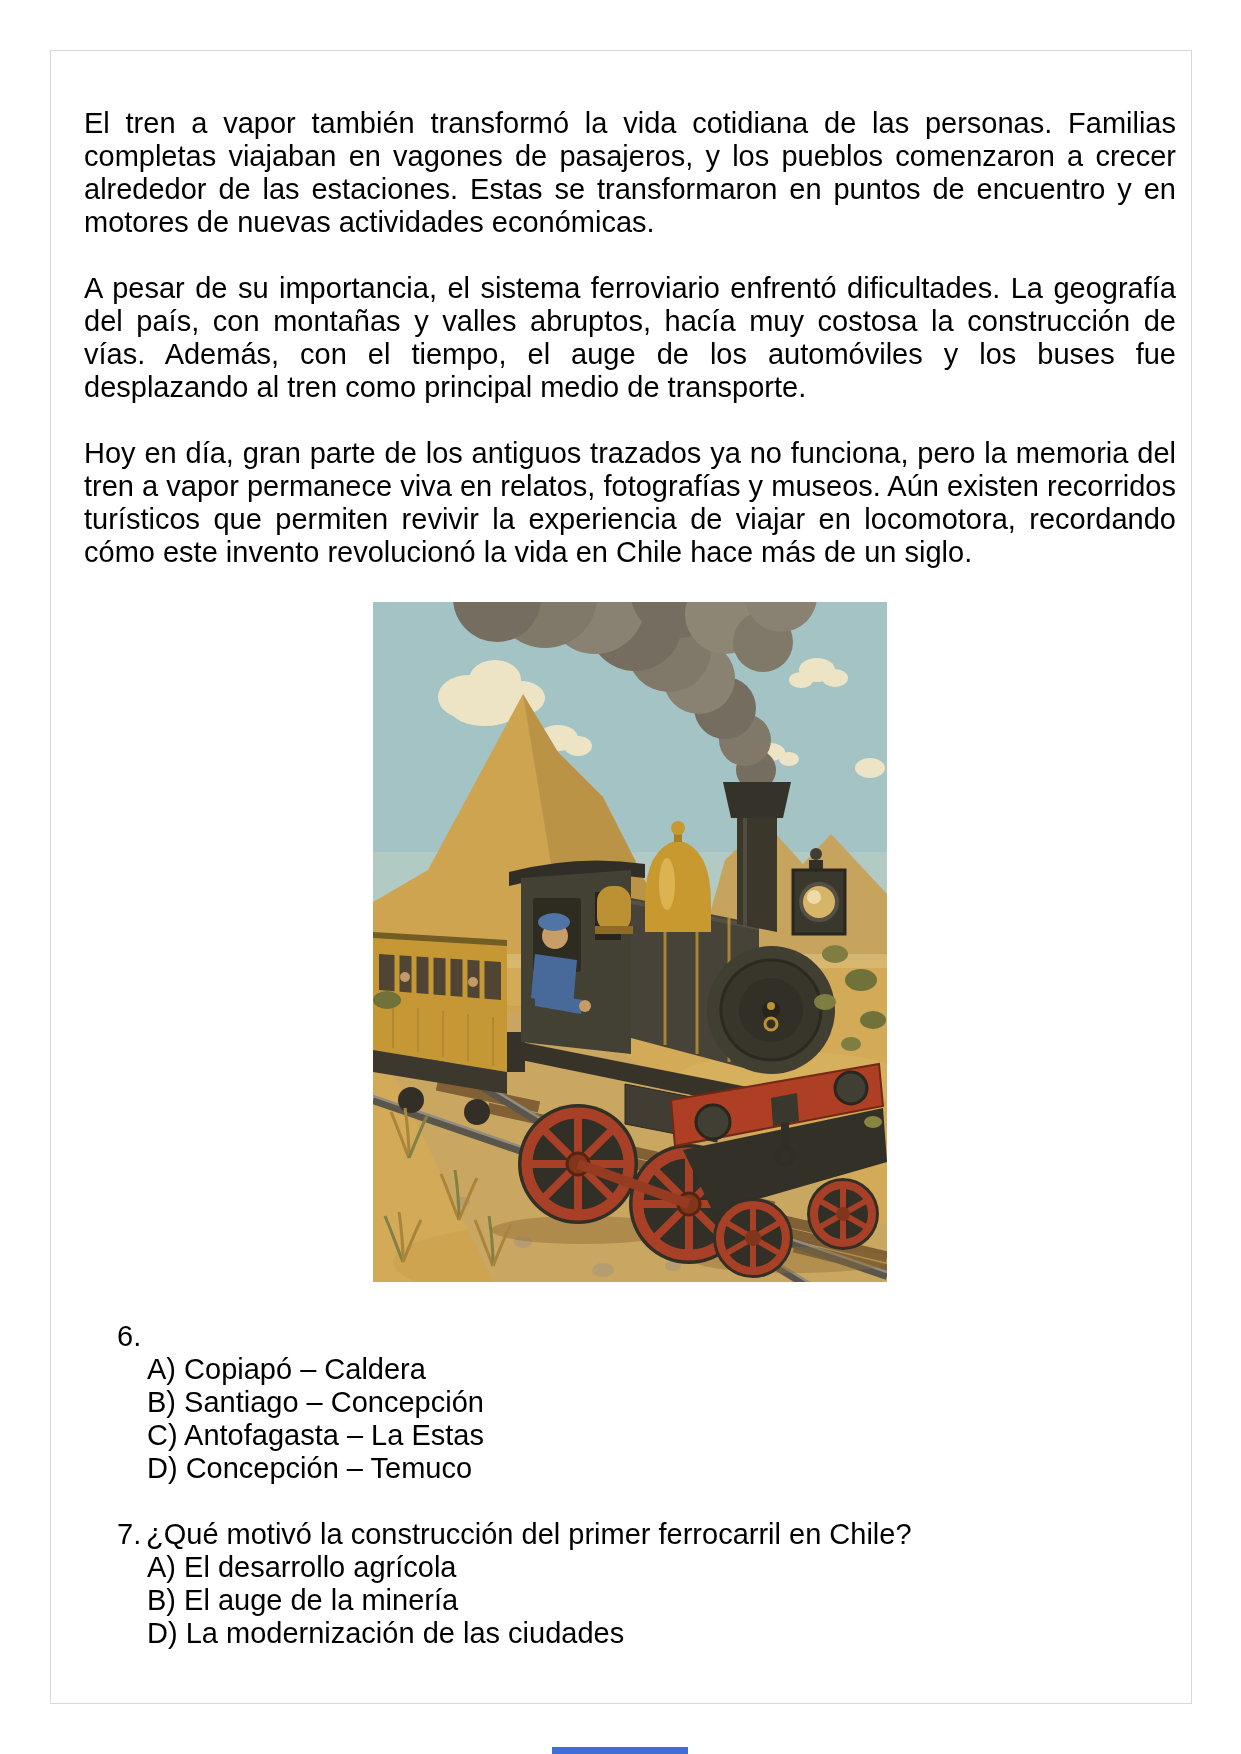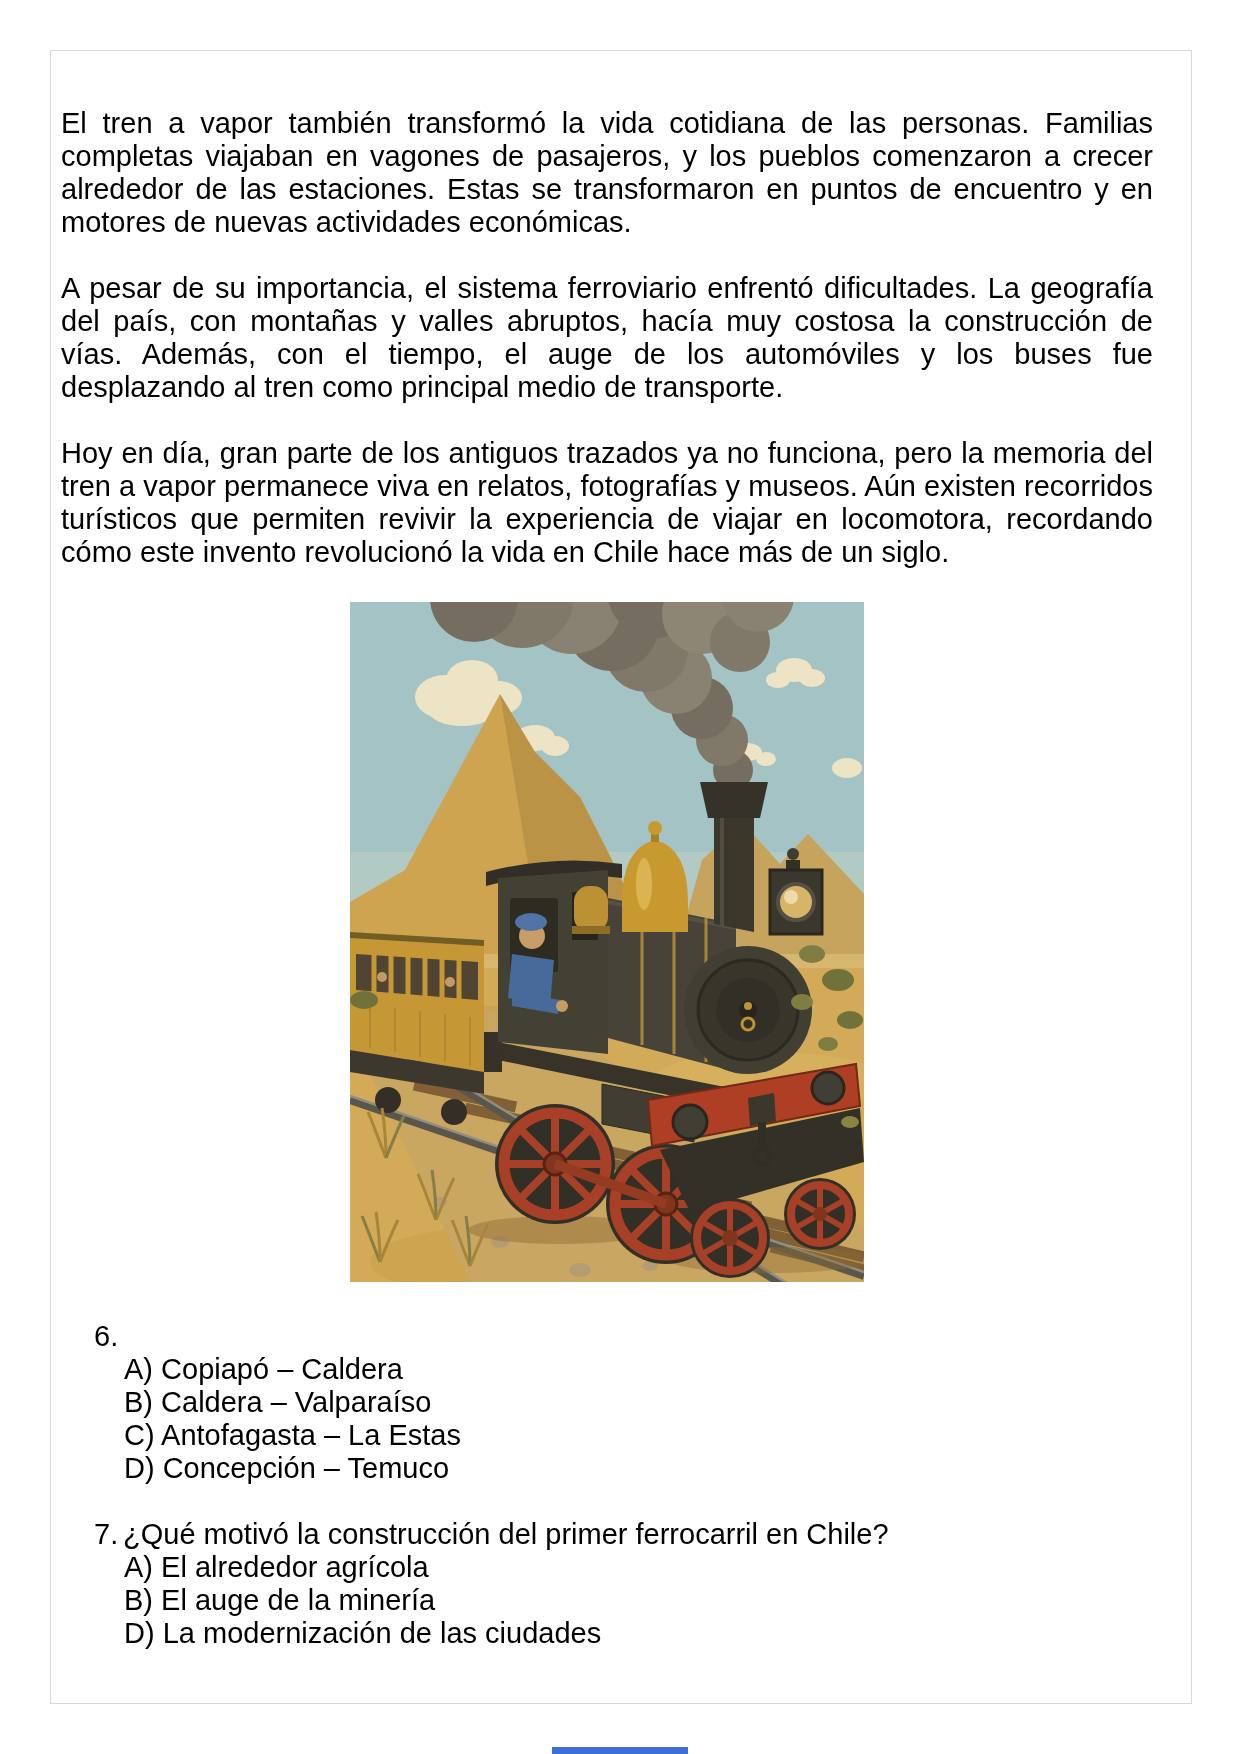--- a/index.html
+++ b/index.html
@@ -4,21 +4,21 @@
 <style>
   html,body{margin:0;padding:0;}
   body{
     width:1241px;height:1754px;position:relative;background:#ffffff;
     font-family:"Liberation Sans", sans-serif;color:#000;overflow:hidden;
   }
   .page-border{
     position:absolute;left:50px;top:50px;width:1140px;height:1652px;
     border:1px solid #d8d8d8;pointer-events:none;
   }
-  .content{position:absolute;left:61px;top:107px;width:1092px;}
+  .content{position:absolute;left:84px;top:107px;width:1092px;}
   .passage p{
     font-size:29px;line-height:33px;text-align:justify;margin:0 0 33px 0;
   }
   figure.train-figure{margin:0 auto;padding:0;width:514px;height:680px;}
   figure.train-figure svg{display:block;}
   .questions{margin-top:38px;}
   .question{margin:0 0 33px 0;padding-left:33px;font-size:29px;line-height:33px;}
   .q-head{display:flex;}
   .q-num{display:inline-block;width:29px;flex:0 0 29px;}
   .q-options{margin-left:30px;}
@@ -292,33 +292,33 @@
     </svg>
   </figure>
 
   <section class="questions">
     <div class="question">
       <div class="q-head">
         <span class="q-num">6.</span>
       </div>
       <div class="q-options">
         <div class="q-option">A) Copiapó – Caldera</div>
-        <div class="q-option">B) Caldera – Valparaíso</div>
+        <div class="q-option">B) Santiago – Concepción</div>
         <div class="q-option">C) Antofagasta – La Estas</div>
         <div class="q-option">D) Concepción – Temuco</div>
       </div>
     </div>
 
     <div class="question">
       <div class="q-head">
         <span class="q-num">7.</span>
         <span class="q-text">¿Qué motivó la construcción del primer ferrocarril en Chile?</span>
       </div>
       <div class="q-options">
-        <div class="q-option">A) El alrededor agrícola</div>
+        <div class="q-option">A) El desarrollo agrícola</div>
         <div class="q-option">B) El auge de la minería</div>
         <div class="q-option">D) La modernización de las ciudades</div>
       </div>
     </div>
   </section>
 
 </div>
 
 <div class="bottom-accent"></div>
 

